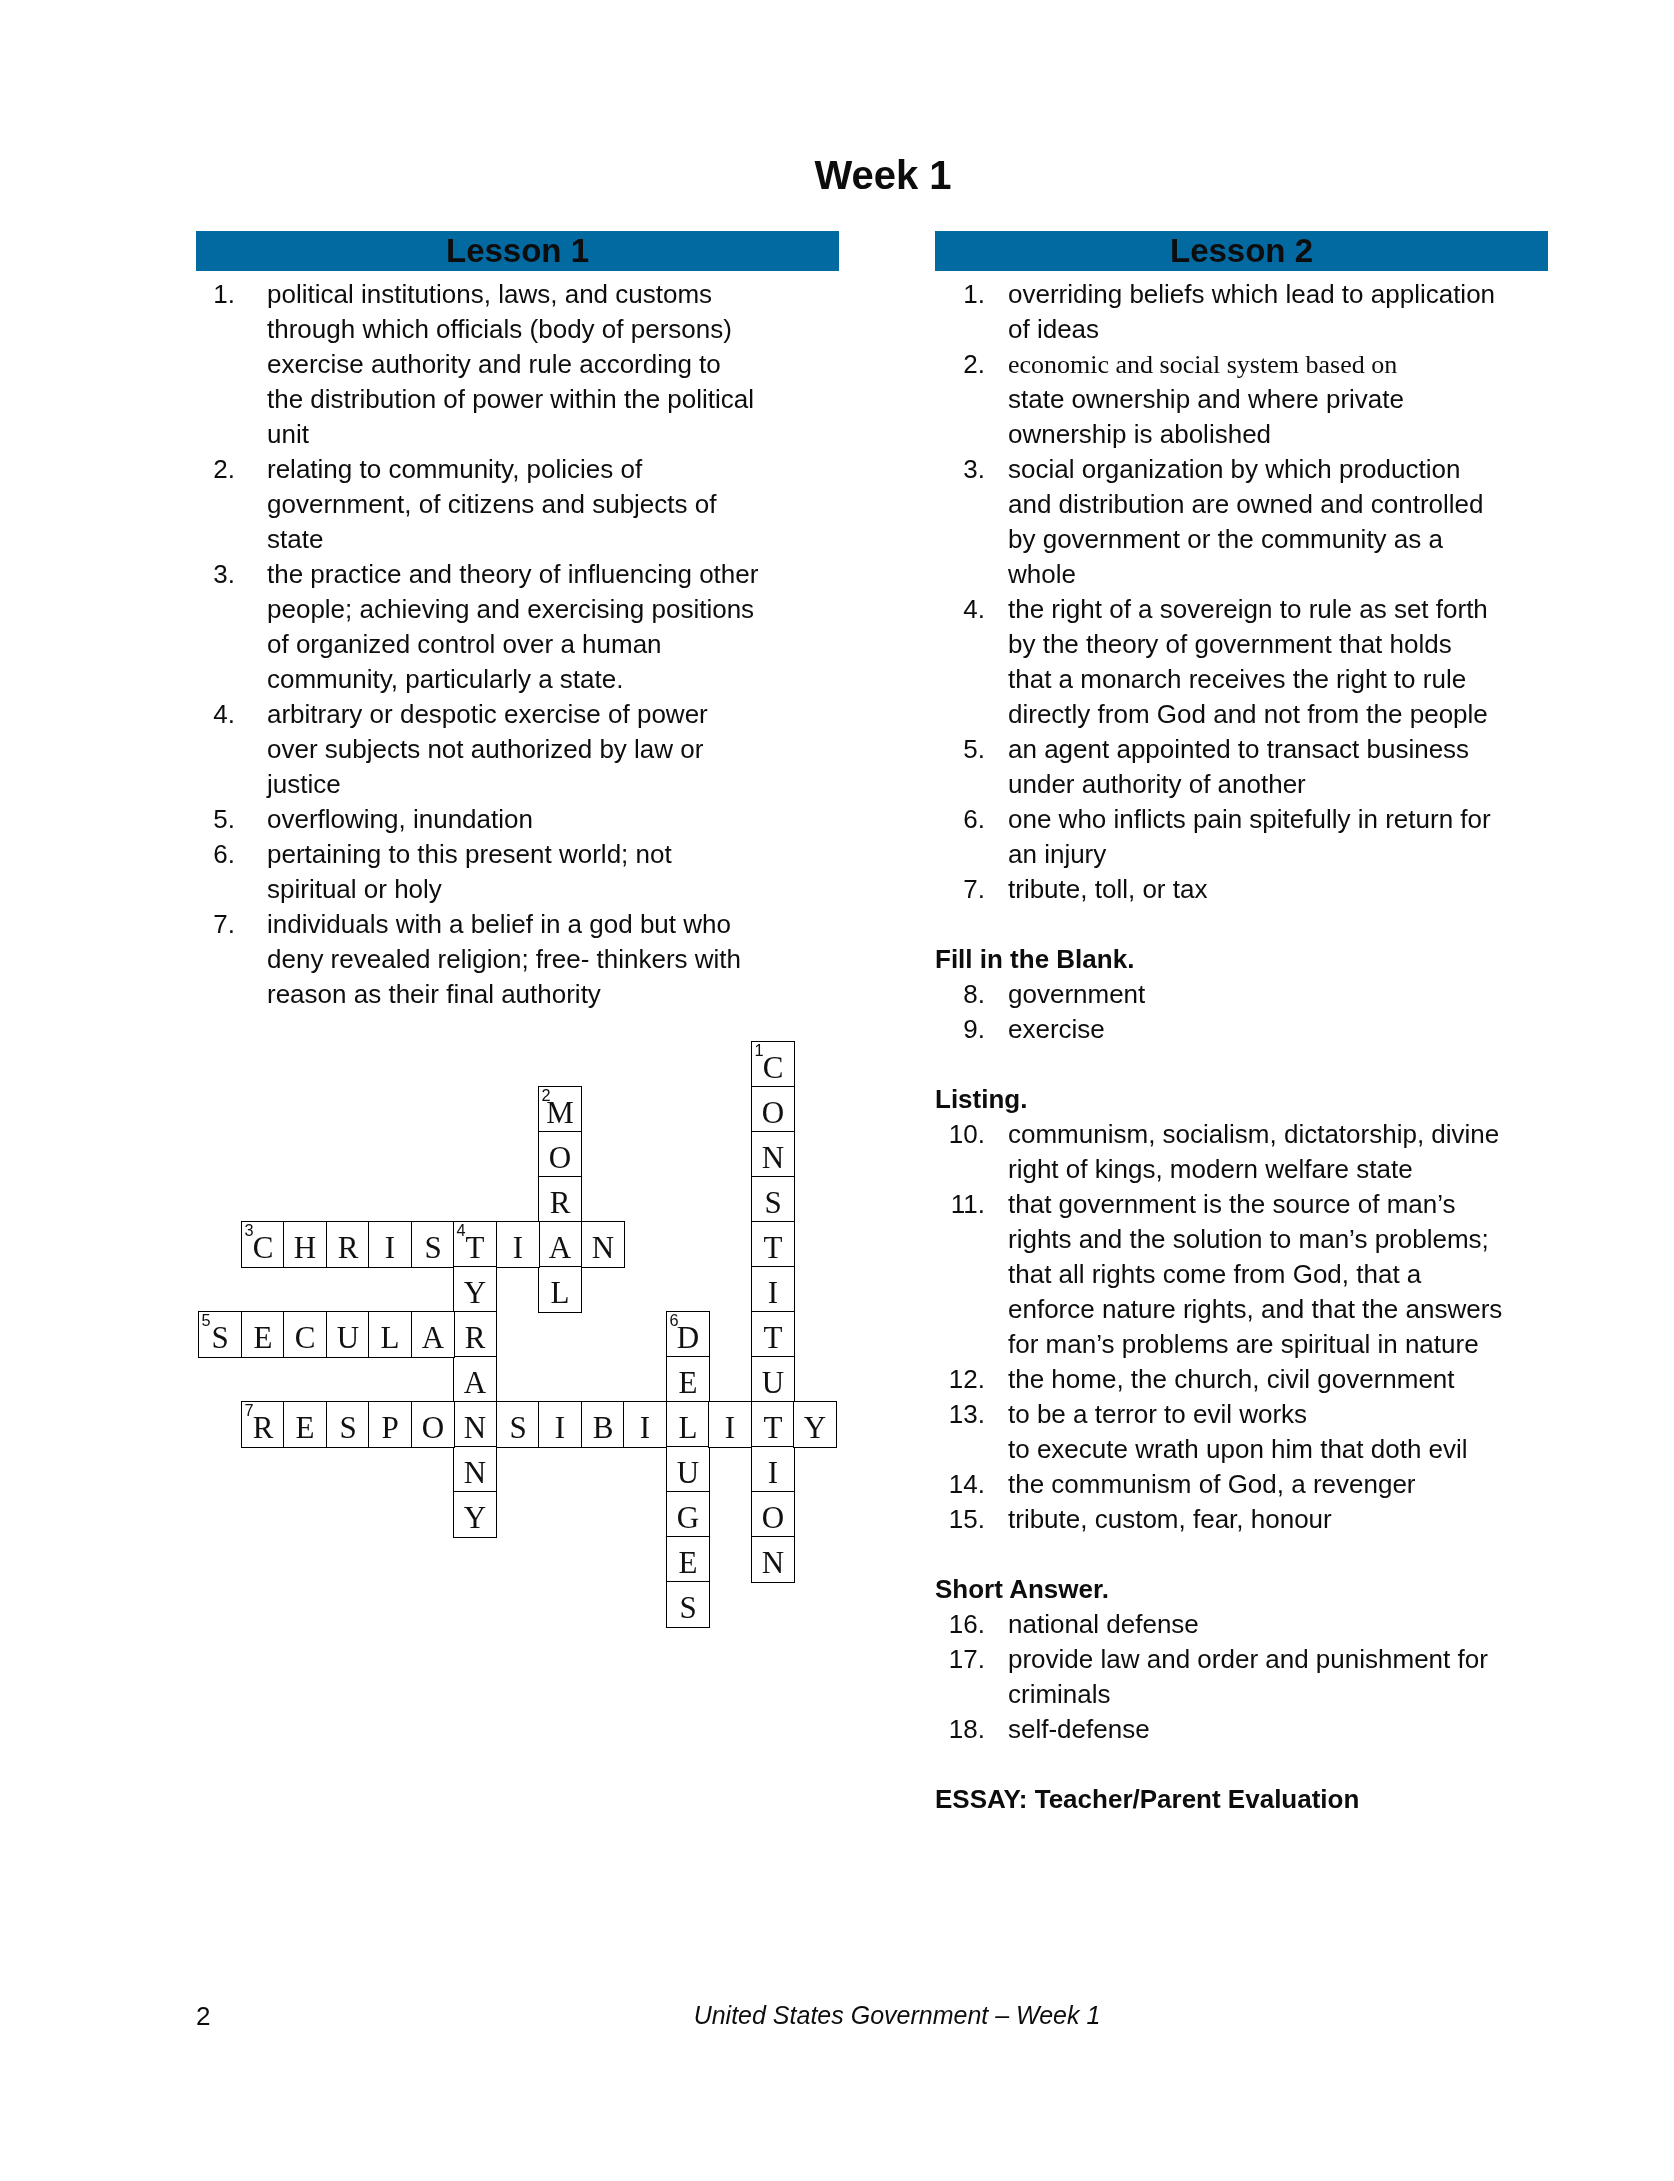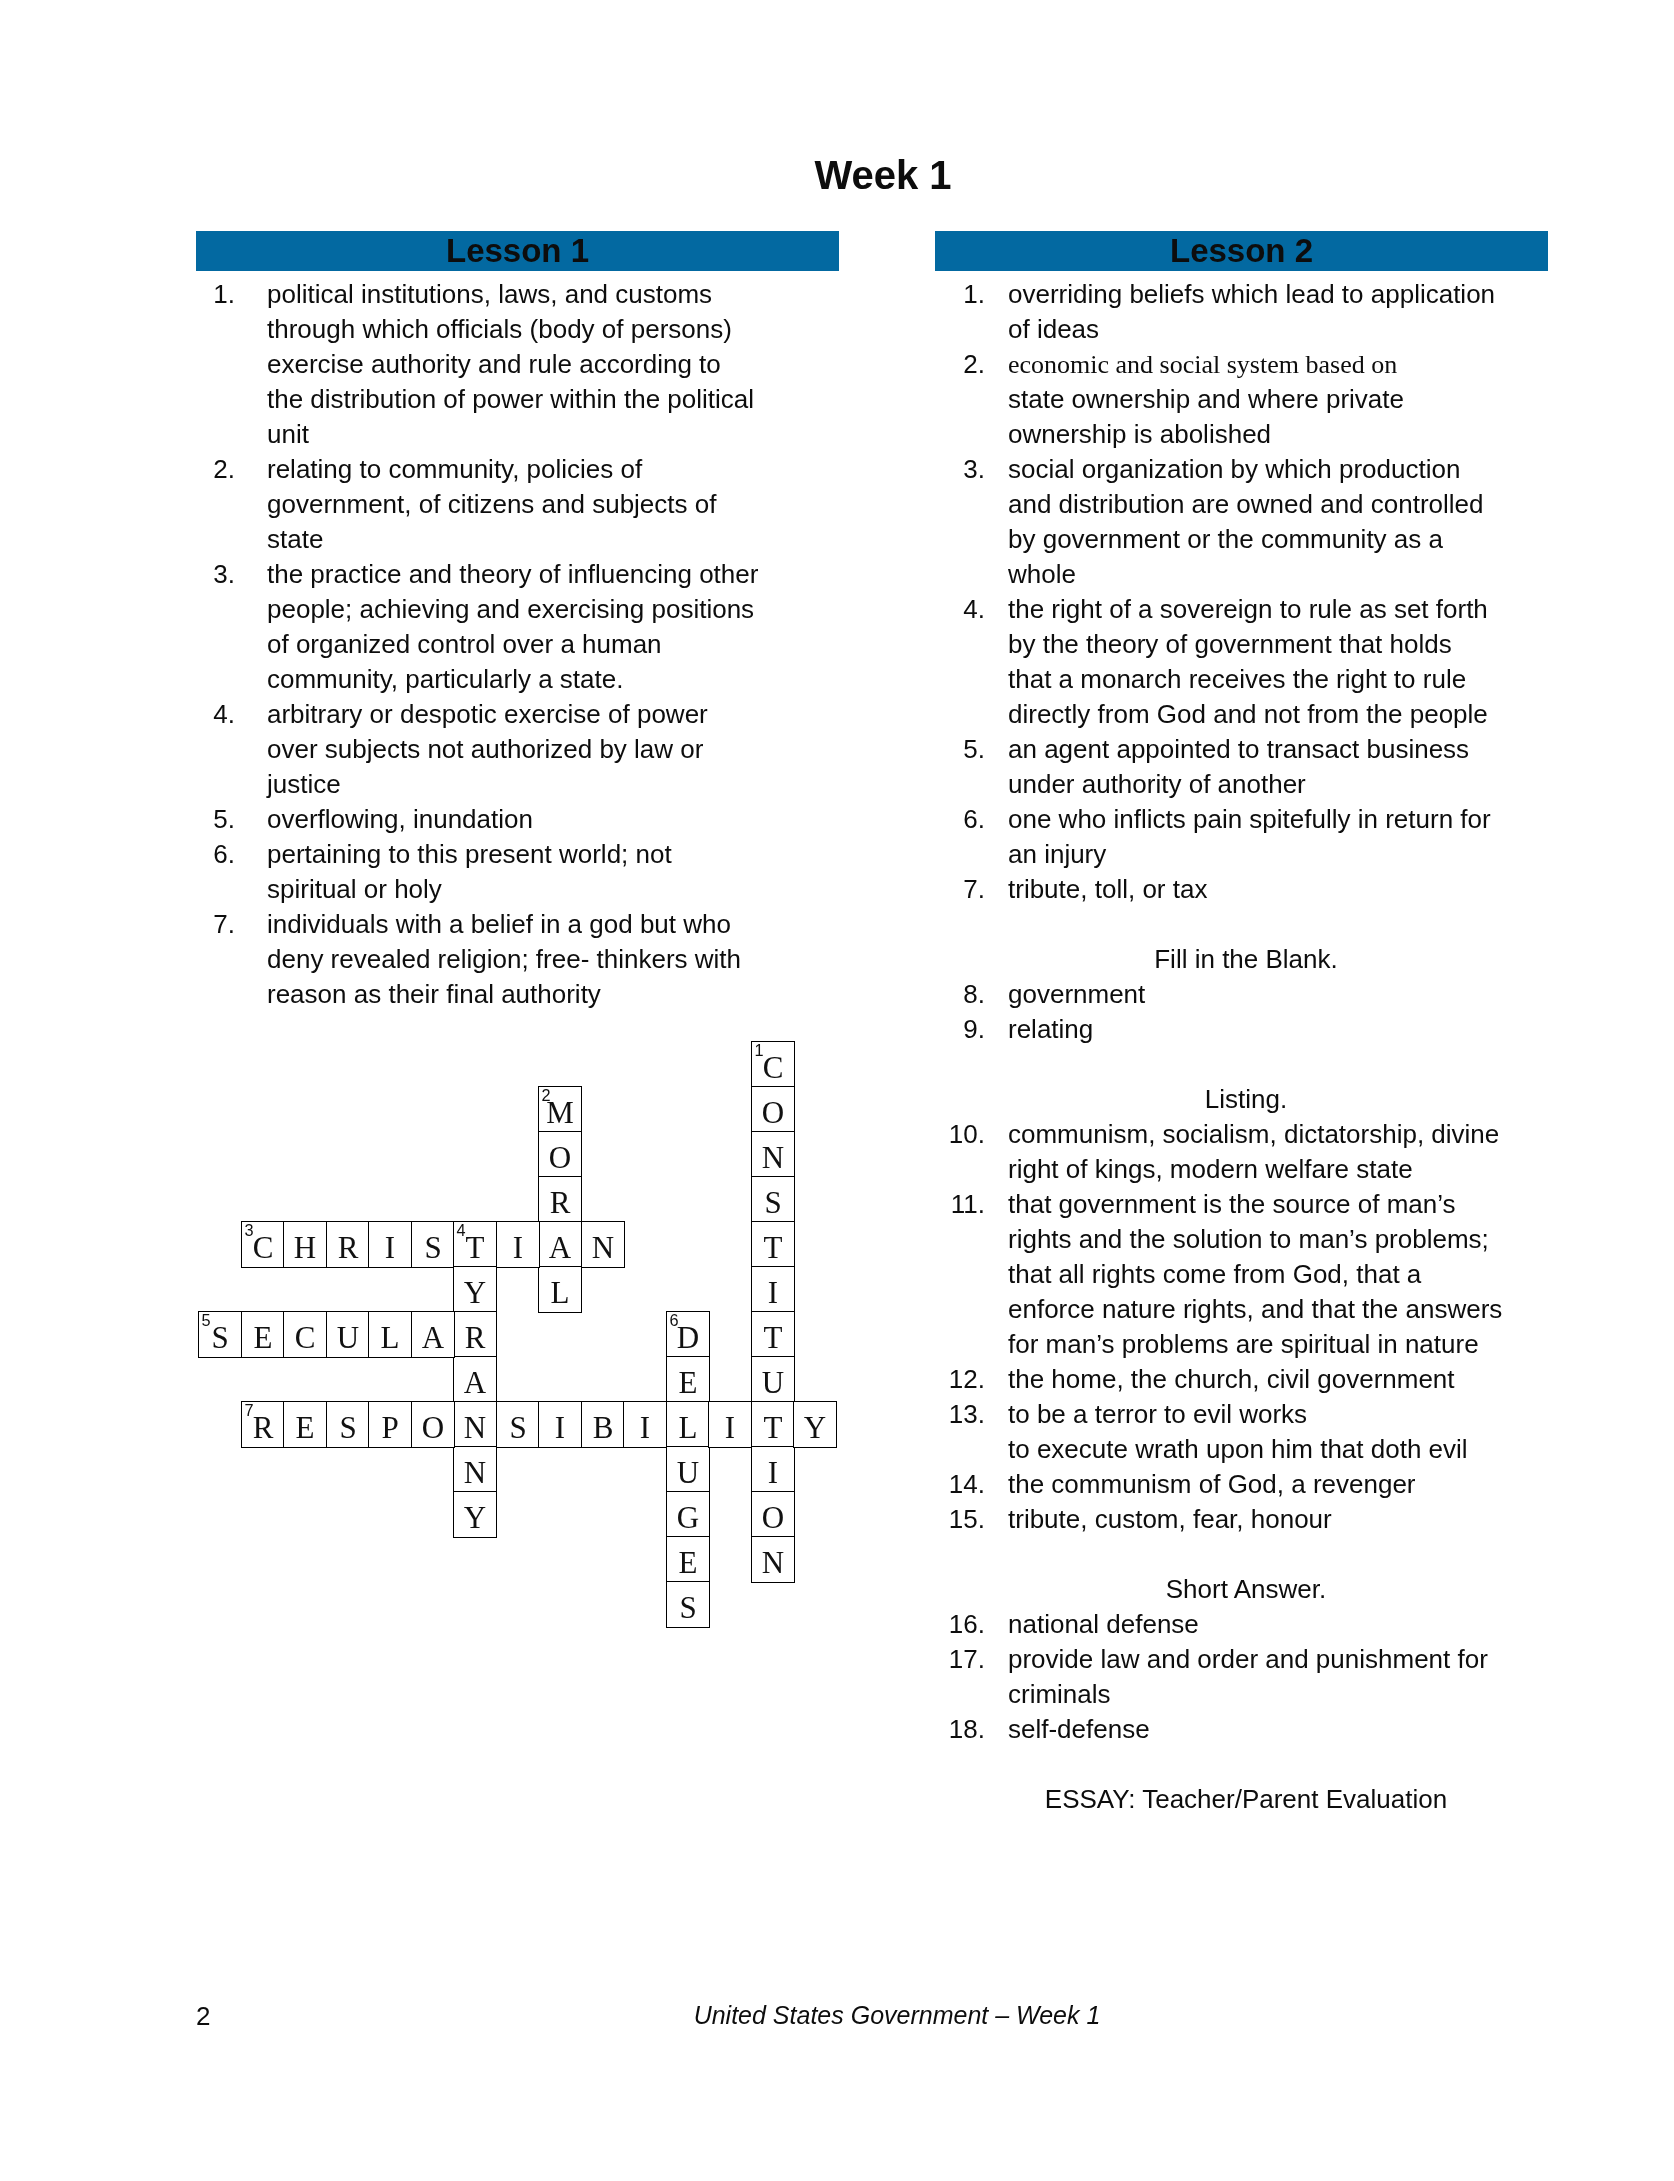--- a/index.html
+++ b/index.html
@@ -19,21 +19,21 @@
     font-size:33px; font-weight:bold; line-height:40px;
   }
   #bar-lesson1 { left:196px; width:643px; }
   #bar-lesson2 { left:935px; width:613px; }
   .col { position:absolute; top:277px; }
   #col-left  { left:196px;  width:643px; }
   #col-right { left:935px; width:622px; }
   .line {
     height:35px; line-height:35px; font-size:26px; white-space:nowrap;
   }
-  .header-line { font-weight:normal;text-align:center; }
+  .header-line { font-weight:bold; }
   .spacer { height:35px; }
   .item { position:relative; }
   .item .num {
     position:absolute; left:0; top:0; height:35px; line-height:35px;
     text-align:right; font-size:26px;
   }
   
   #crossword { position:absolute; left:198px; top:1041px; width:667px; height:587px; }
   .cw-cell {
     position:absolute; width:44px; height:47px;
@@ -151,21 +151,21 @@
       <div class="line" style="padding-left: 73px;">tribute, toll, or tax</div>
     </div>
     <div class="spacer"></div>
     <div class="line header-line">Fill in the Blank.</div>
     <div class="item">
       <span class="num" style="width: 50px;">8.</span>
       <div class="line" style="padding-left: 73px;">government</div>
     </div>
     <div class="item">
       <span class="num" style="width: 50px;">9.</span>
-      <div class="line" style="padding-left: 73px;">relating</div>
+      <div class="line" style="padding-left: 73px;">exercise</div>
     </div>
     <div class="spacer"></div>
     <div class="line header-line">Listing.</div>
     <div class="item">
       <span class="num" style="width: 50px;">10.</span>
       <div class="line" style="padding-left: 73px;">communism, socialism, dictatorship, divine</div>
       <div class="line" style="padding-left: 73px;">right of kings, modern welfare state</div>
     </div>
     <div class="item">
       <span class="num" style="width: 50px;">11.</span>

